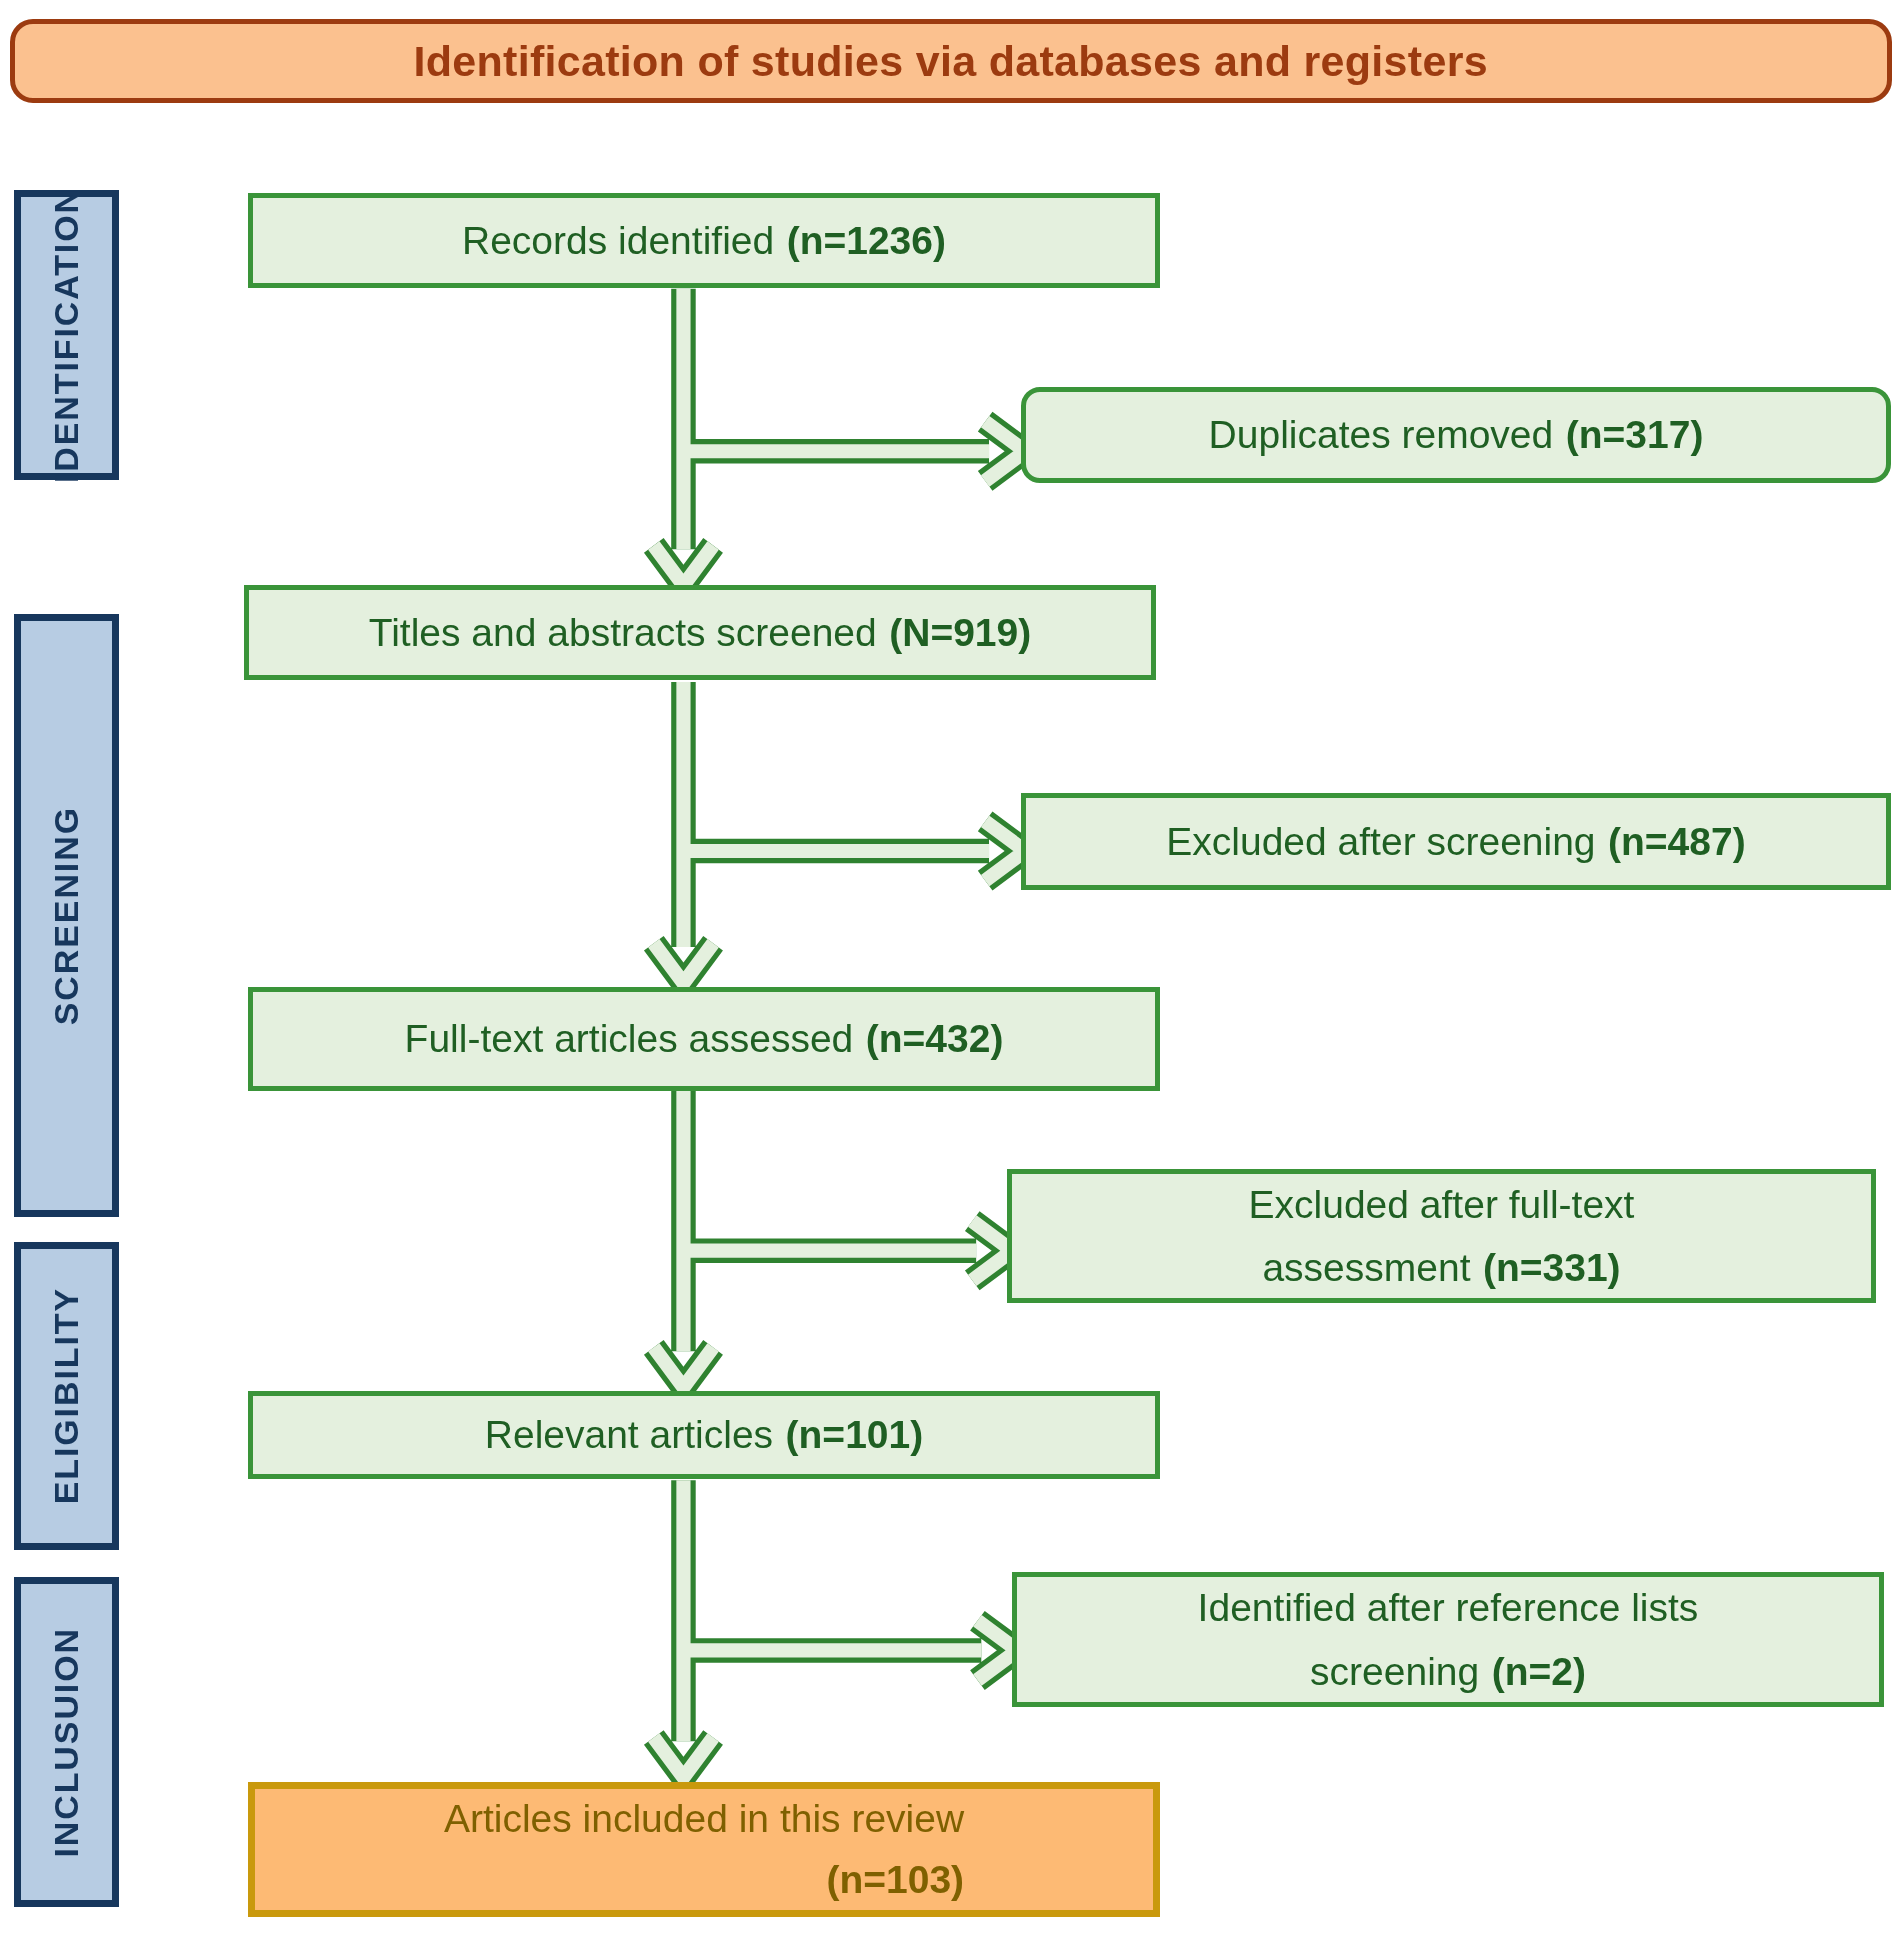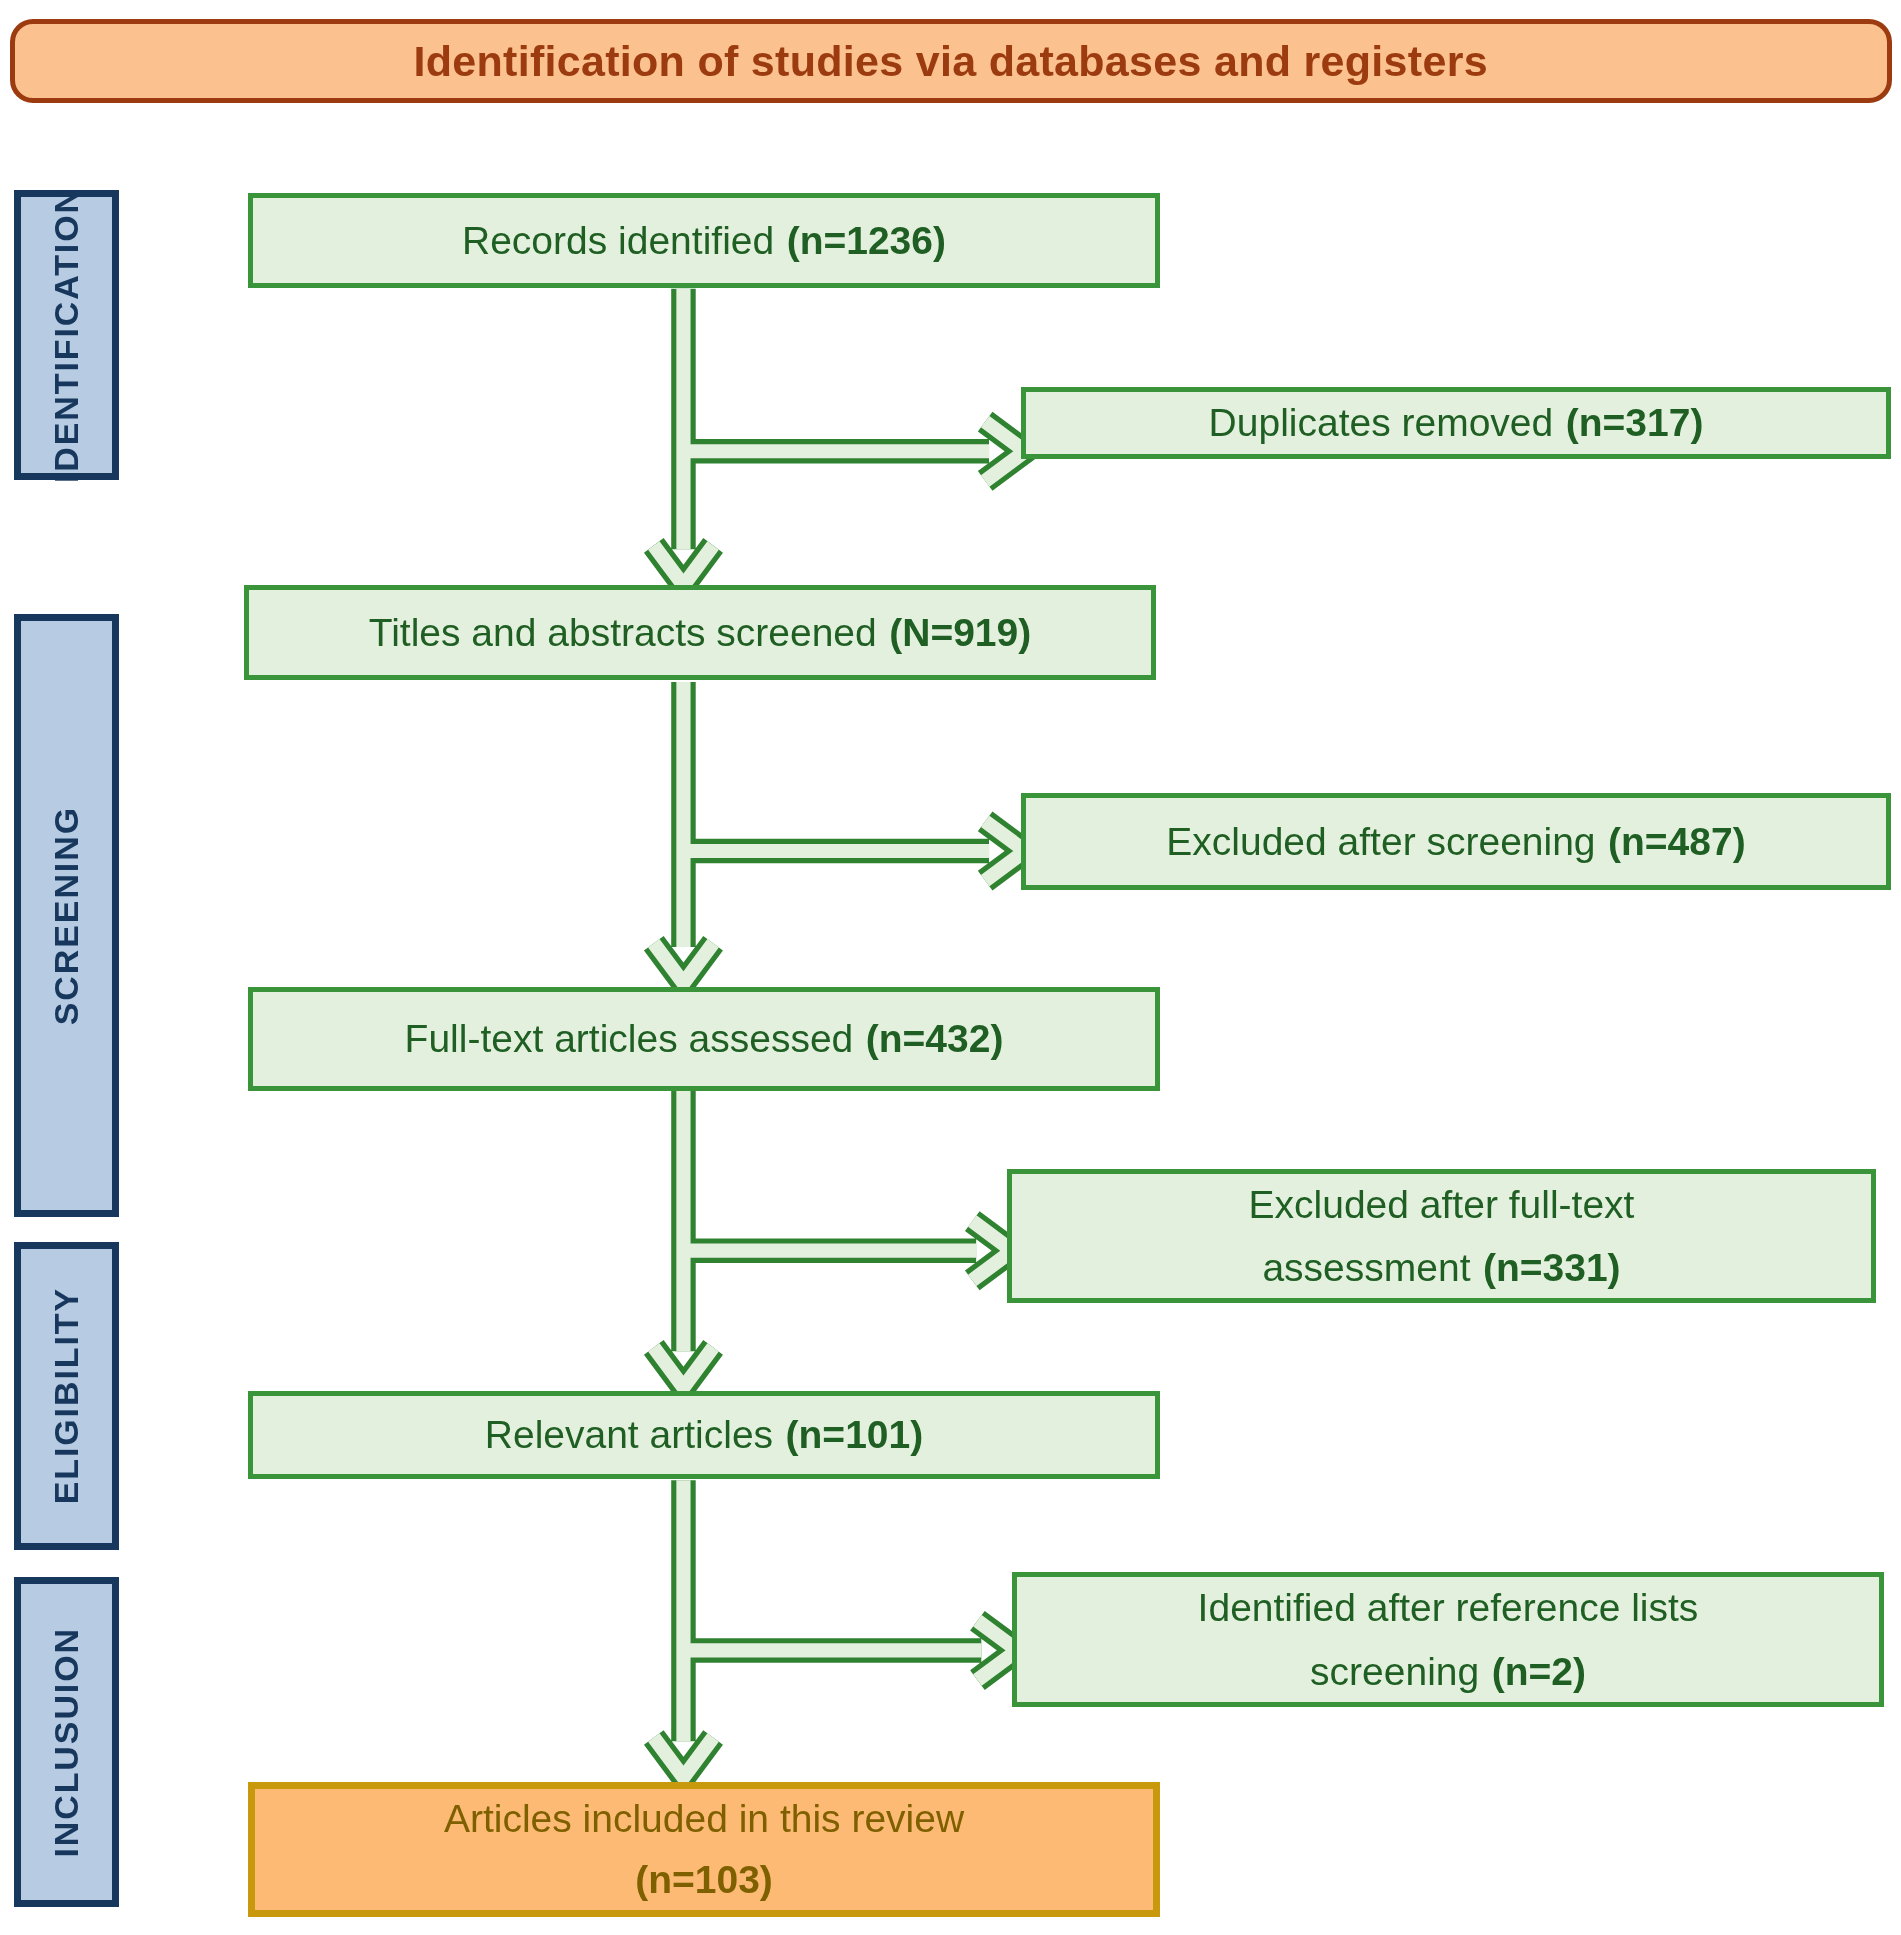--- a/index.html
+++ b/index.html
@@ -31,32 +31,32 @@
   .st2{top:614px;height:603px;}
   .st3{top:1242px;height:308px;}
   .st4{top:1577px;height:330px;}
   
   .node{
     position:absolute;box-sizing:border-box;z-index:2;
     background:#e4f0de;border:5.8px solid #3a9439;
     display:flex;align-items:center;justify-content:center;text-align:center;
     color:#1f5f23;font-size:39px;line-height:1.62;
   }
-  .node .cnt{font-weight:bold;margin-left:0.32em;}
+  .node .cnt{font-weight:bold;margin-left:0.32em;text-align:right;}
   .mb1{left:248px;top:193px;width:912px;height:95px;}
   .mb2{left:244px;top:585px;width:912px;height:95px;}
   .mb3{left:248px;top:987px;width:912px;height:104px;}
   .mb4{left:248px;top:1391px;width:912px;height:88px;}
   .mb5{
     left:248px;top:1782px;width:912px;height:135px;
     background:#fdba74;border:7px solid #c9990d;color:#7f6000;
     line-height:1.55;
   }
   .mb5 .cnt{display:block;margin-left:0;}
-  .sb1{left:1021px;top:387px;width:870px;height:72px;}
+  .sb1{left:1021px;top:387px;width:870px;height:96px;border-radius:19px;}
   .sb2{left:1021px;top:793px;width:870px;height:97px;}
   .sb3{left:1007px;top:1169px;width:869px;height:134px;}
   .sb4{left:1012px;top:1572px;width:872px;height:135px;}
   .sb3 .wrapbox{max-width:593px;display:inline-block;}
   .sb4 .wrapbox{max-width:683px;display:inline-block;}
   
   .arrows{position:absolute;left:0;top:0;z-index:1;pointer-events:none;}
   .arrows path{fill:none;stroke-linejoin:miter;stroke-linecap:butt;}
   .arrows .dark path{stroke:#2f8230;stroke-width:38px;}
   .arrows .lite path{stroke:#e4f0de;stroke-width:22px;}

